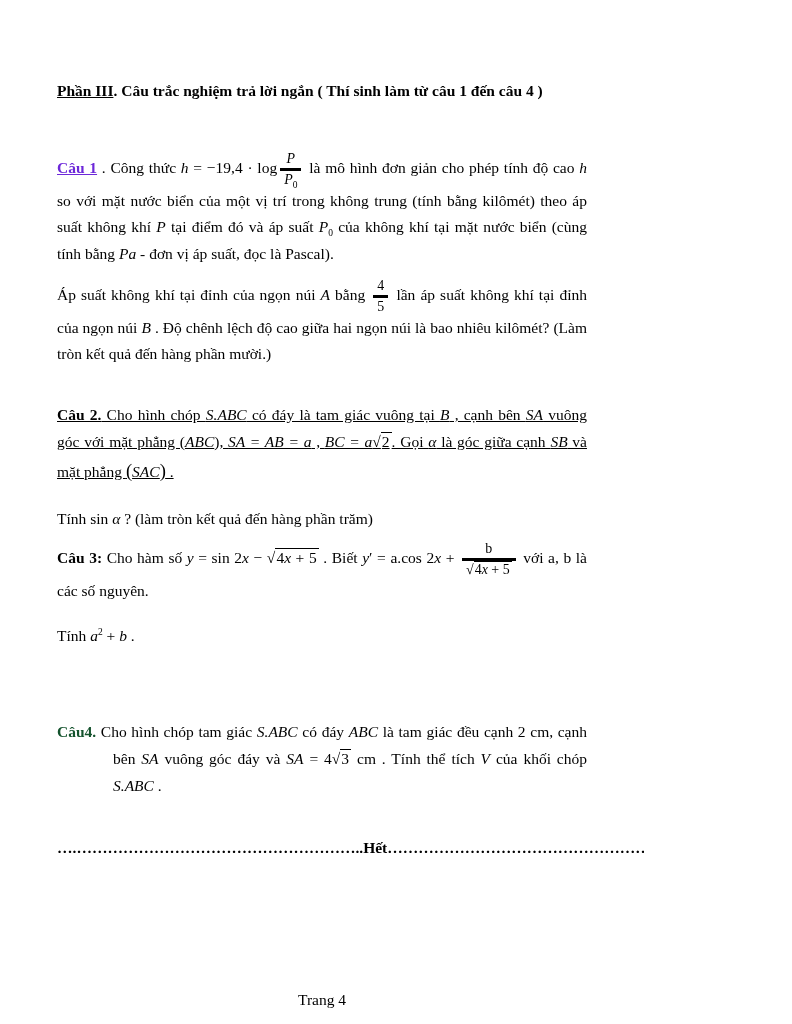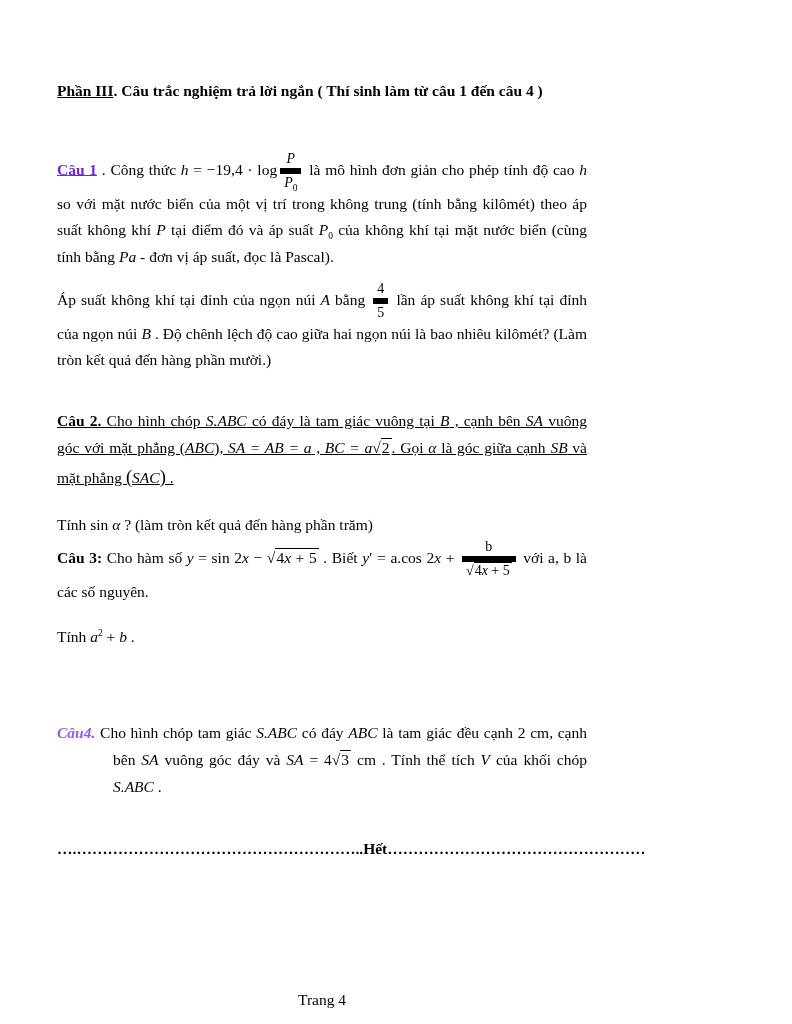--- a/index.html
+++ b/index.html
@@ -15,42 +15,42 @@
     padding: 78px 57px 0 57px;
     overflow: hidden;
   }
   p { margin: 0; line-height: 1.72; }
   .heading { font-weight: bold; margin-bottom: 46px; }
   .u { text-decoration: underline; }
   .jq { text-align: justify; }
   .it { font-style: italic; }
   .b { font-weight: bold; }
   .red { color: #6d28d9; font-weight: bold; text-decoration: underline; }
-  .purple { color: #8b5cf6; font-weight: bold; font-style: italic; }
+  .purple { color: #14532d; font-weight: bold; }
   sub.s { font-size: 9.5px; line-height: 0; }
   sup.s { font-size: 9.5px; line-height: 0; }
   .frac {
     display: inline-flex;
     flex-direction: column;
     align-items: center;
     vertical-align: middle;
     line-height: 1.15;
     font-size: 0.9em;
     margin: 0 3px;
     text-indent: 0;
   }
   .frac .fnum { padding: 0 4px 1px 4px; }
-  .frac .fden { border-top: 6px solid #000000; padding: 1px 4px 0 4px; }
+  .frac .fden { border-top: 3px solid #000000; padding: 1px 4px 0 4px; }
   .sqrt { white-space: nowrap; }
   .sqrt .arg { border-top: 1px solid #000; padding: 0 2px 0 1px; }
   .bigp { font-size: 1.2em; }
   .q1p1 { margin-bottom: 10px; }
   .q1p2 { margin-bottom: 34px; }
   .q2p1 { margin-bottom: 19px; text-decoration: underline; }
-  .q2p2 { margin-bottom: 0; }
+  .q2p2 { margin-bottom: 8px; }
   .q3p1 { margin-bottom: 18px; }
   .q3p2 { }
   .q4p1 { margin-top: 70px; padding-left: 56px; text-indent: -56px; }
   .het { margin-top: 36px; font-weight: bold; white-space: nowrap; overflow: hidden; width: 616px; }
   .footer { position: absolute; bottom: 15px; left: 0; width: 100%; text-align: center; }
 </style>
 </head>
 <body>
 
 <div class="page">

